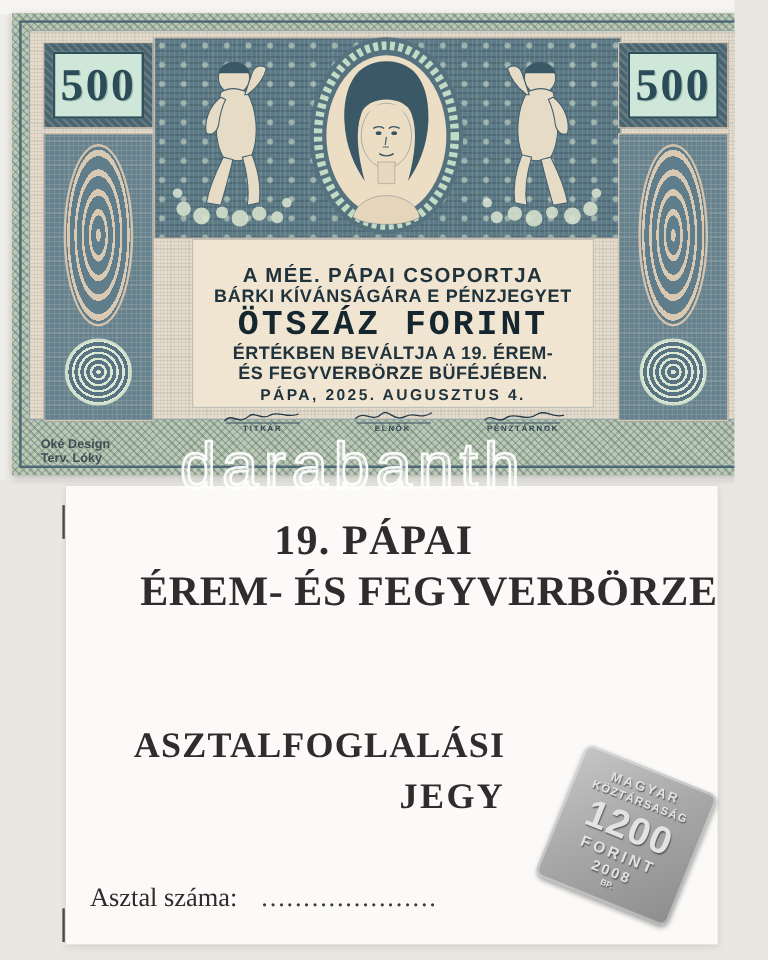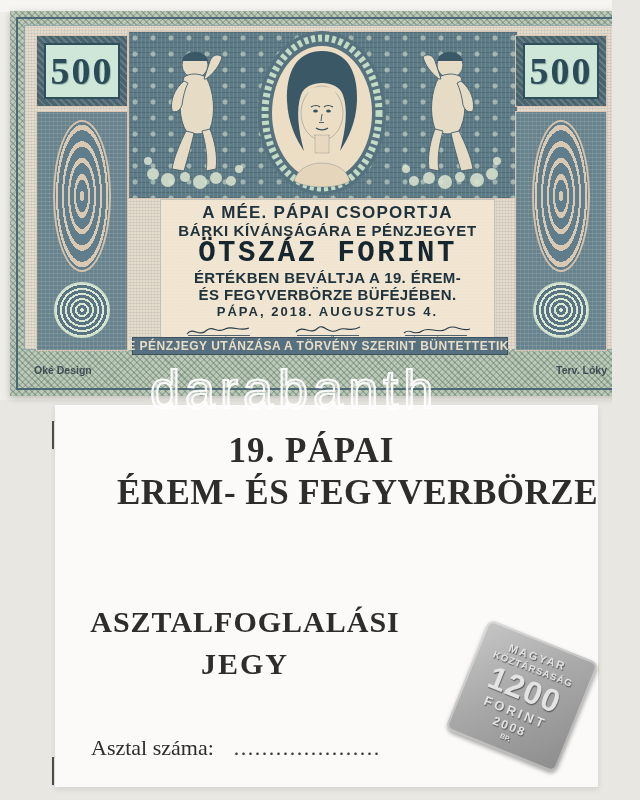--- a/index.html
+++ b/index.html
@@ -49,59 +49,59 @@
     border:2px solid #d4c2ac;}
   .orn-rosette{width:56px;height:56px;border-radius:50%;margin-top:10px;
     background:repeating-radial-gradient(circle, #dde8d4 0 2px, #587482 2px 5px);
     border:2px solid #cfe0cc;}
   .cherub{position:absolute;top:28px;width:115px;height:150px;}
   .cherub.left{left:128px;} .cherub.right{left:382px;transform:scaleX(-1);}
   .medallion{position:absolute;left:246px;top:18px;width:132px;height:168px;}
 
   .text-panel{position:absolute;left:150px;top:188px;width:335px;height:141px;
     background:rgba(242,230,210,.92);border:1px solid rgba(120,140,148,.4);
-    text-align:center;color:#20333c;padding-top:3px;}
+    text-align:center;color:#20333c;padding-top:20px;}
   .tp-l1{font-size:17px;font-weight:bold;letter-spacing:1.2px;line-height:19px;}
   .tp-l2{font-size:15px;font-weight:bold;letter-spacing:.6px;line-height:17px;}
   .tp-value{font-family:Liberation Mono, monospace;font-size:29px;font-weight:bold;
     letter-spacing:2.5px;line-height:30px;color:#16262e;}
   .tp-l4,.tp-l5{font-size:15px;font-weight:bold;letter-spacing:.4px;line-height:17px;}
   .tp-date{font-size:13px;font-weight:bold;letter-spacing:2px;line-height:16px;margin-top:1px;}
   .sig-row{display:flex;justify-content:space-between;padding:2px 14px 0 14px;}
   .sig{display:flex;flex-direction:column;align-items:center;width:88px;}
   .sig svg{display:block;}
   .sig-line{width:62px;border-top:1px solid #4c636f;margin-top:-3px;}
   .sig-label{font-size:6.5px;font-weight:bold;letter-spacing:1.5px;color:#2e4450;margin-top:1px;}
   .banner{position:absolute;left:122px;top:326px;width:376px;height:18px;background:#57707f;
     border:1px solid #3c5260;display:flex;align-items:center;justify-content:center;}
   .banner span{font-size:12px;font-weight:bold;letter-spacing:.5px;color:#e8ddc6;white-space:nowrap;}
-  .credits{position:absolute;left:24px;right:26px;top:353px;display:flex;justify-content:space-between;}
+  .credits{position:absolute;left:24px;right:26px;top:353px;display:flex;justify-content:space-between;flex-direction:column;}
   .credit{font-size:10.5px;font-weight:bold;color:#3f4d55;}
 
   
   .watermark{position:absolute;left:150px;top:362px;z-index:6;
     font-size:54px;font-weight:normal;letter-spacing:5px;line-height:1;
     color:rgba(255,255,255,.30);-webkit-text-stroke:2.2px rgba(255,255,255,.92);
     pointer-events:none;}
 
   
   .ticket{position:absolute;left:55px;top:405px;width:543px;height:382px;background:#fbfaf8;
     box-shadow:0 2px 6px rgba(0,0,0,.10);
     font-family:"Liberation Serif","DejaVu Serif",serif;color:#2e2c2c;}
   .crop-mark{position:absolute;left:-3px;width:2px;height:28px;background:#4a4a4a;}
   .crop-mark.top{top:16px;} .crop-mark.bottom{top:352px;}
   .t-title1{position:absolute;left:0;right:30px;top:26px;text-align:center;
     font-size:35px;font-weight:bold;letter-spacing:1px;}
   .t-title2{position:absolute;left:0;right:0;top:68px;text-align:right;
     font-size:35px;font-weight:bold;letter-spacing:.5px;}
   .t-date{position:absolute;left:0;right:40px;top:130px;text-align:center;font-size:21.5px;}
-  .t-type{position:absolute;left:14px;top:200px;width:352px;text-align:center;}
+  .t-type{position:absolute;left:14px;top:200px;width:352px;text-align:right;}
   .t-type1{font-size:30px;font-weight:bold;letter-spacing:1px;}
   .t-type2{font-size:30px;font-weight:bold;letter-spacing:2px;margin-top:8px;}
-  .t-table{position:absolute;left:20px;top:330px;font-size:22px;display:flex;align-items:baseline;margin-left:16px;}
+  .t-table{position:absolute;left:20px;top:330px;font-size:22px;display:flex;align-items:baseline;}
   .t-dots{margin-left:20px;letter-spacing:1.5px;color:#3a3a3a;}
   .coin{position:absolute;left:408px;top:232px;width:118px;height:118px;
     transform:rotate(22deg);border-radius:7px;
     background:linear-gradient(135deg,#c6c6c6 0%,#a9a9a9 45%,#8d8d8d 100%);
     box-shadow:1px 2px 4px rgba(0,0,0,.35), inset 0 0 0 2px rgba(255,255,255,.35);
     display:flex;flex-direction:column;align-items:center;justify-content:center;
     font-family:"Liberation Sans","DejaVu Sans",sans-serif;color:#e3e3e3;
     text-shadow:1px 1px 1px #5c5c5c;}
   .coin .c1{font-size:11px;font-weight:bold;letter-spacing:2px;transform:rotate(-3deg);}
   .coin .c2{font-size:9.5px;font-weight:bold;letter-spacing:1px;transform:rotate(-1deg);margin-top:1px;}
@@ -200,21 +200,21 @@
       <div class="orn-oval"></div>
       <div class="orn-rosette"></div>
     </div>
 
     <div class="text-panel">
       <div class="tp-l1">A MÉE. PÁPAI CSOPORTJA</div>
       <div class="tp-l2">BÁRKI KÍVÁNSÁGÁRA E PÉNZJEGYET</div>
       <div class="tp-value">ÖTSZÁZ FORINT</div>
       <div class="tp-l4">ÉRTÉKBEN BEVÁLTJA A 19. ÉREM-</div>
       <div class="tp-l5">ÉS FEGYVERBÖRZE BÜFÉJÉBEN.</div>
-      <div class="tp-date">PÁPA, 2018. AUGUSZTUS 4.</div>
+      <div class="tp-date">PÁPA, 2025. AUGUSZTUS 4.</div>
       <div class="sig-row">
         <div class="sig">
           <svg width="72" height="16" viewBox="0 0 72 16">
             <path d="M4,12 C10,4 16,16 24,8 C30,3 34,12 42,7 C50,3 56,10 66,6" stroke="#263b46" stroke-width="1.1" fill="none"></path>
           </svg>
           <div class="sig-line"></div>
           <div class="sig-label">TITKÁR</div>
         </div>
         <div class="sig">
           <svg width="72" height="16" viewBox="0 0 72 16">
@@ -226,23 +226,20 @@
         <div class="sig">
           <svg width="72" height="16" viewBox="0 0 72 16">
             <path d="M4,11 C10,5 14,15 22,9 C30,4 38,13 48,6 C56,2 60,10 70,7" stroke="#263b46" stroke-width="1.1" fill="none"></path>
           </svg>
           <div class="sig-line"></div>
           <div class="sig-label">PÉNZTÁRNOK</div>
         </div>
       </div>
     </div>
 
-    <div class="banner">
-      <span>E PÉNZJEGY UTÁNZÁSA A TÖRVÉNY SZERINT BÜNTETTETIK.</span>
-    </div>
 
     <div class="credits">
       <span class="credit">Oké Design</span>
       <span class="credit">Terv. Lóky</span>
     </div>
   </div>
 
   <div class="watermark">darabanth</div>
 
   <div class="ticket">

